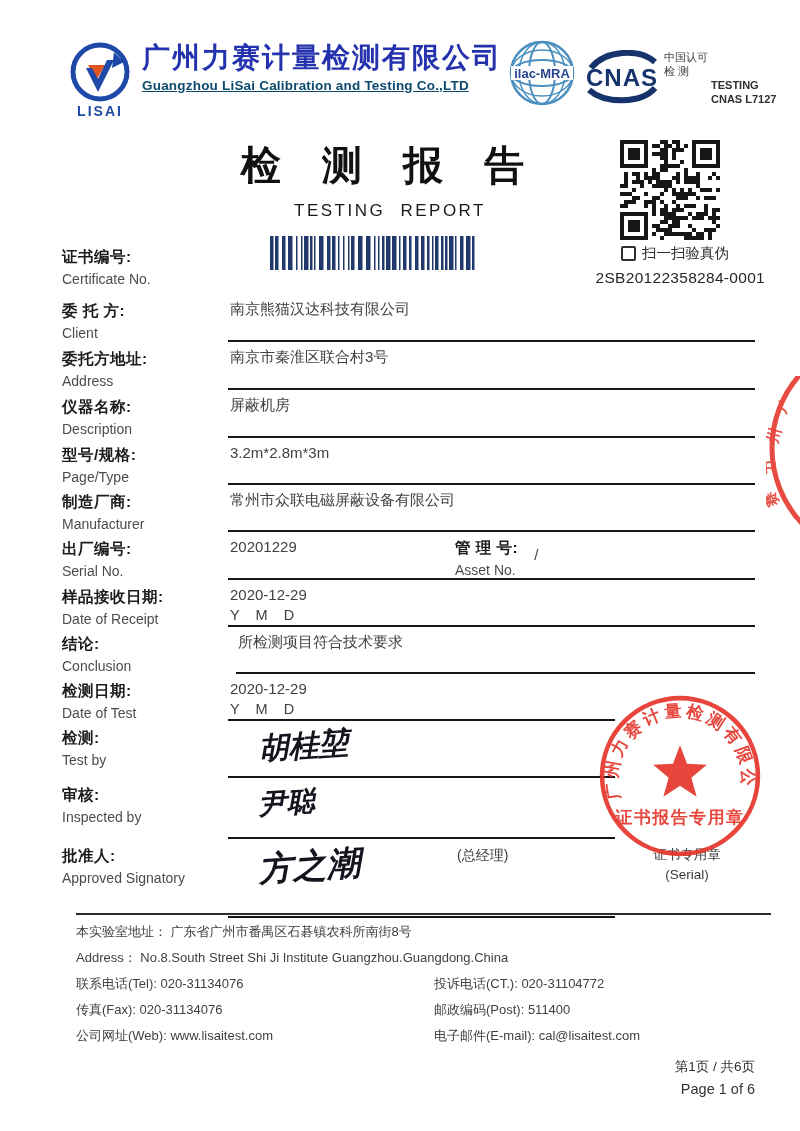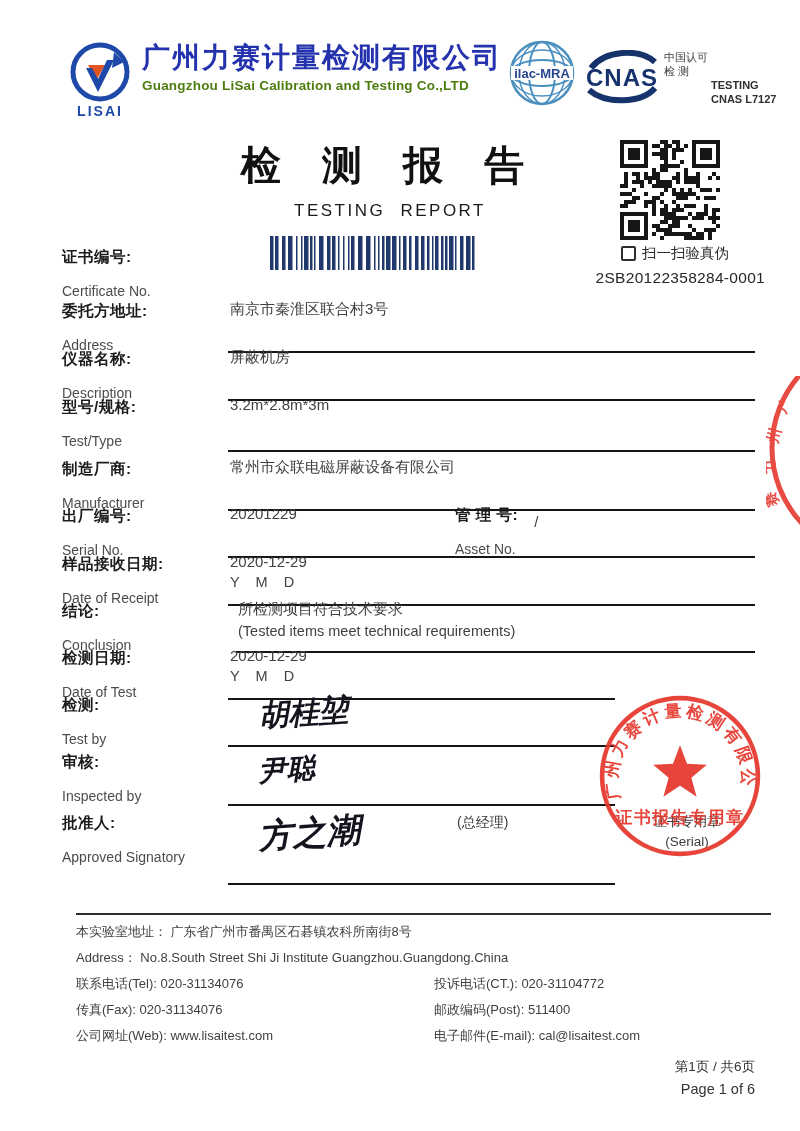--- a/index.html
+++ b/index.html
@@ -2,41 +2,41 @@
 <html><head>
 <meta charset="utf-8">
 <style>
   html,body{margin:0;padding:0;background:#888;}
   .page{position:relative;width:800px;height:1131px;background:#ffffff;margin:0 auto;
         font-family:"Liberation Sans",sans-serif;overflow:hidden;}
   
   .brand{position:absolute;left:68px;top:40px;display:flex;align-items:flex-start;}
   .brand-text{margin-left:10px;}
   .company-cn{font-size:28px;font-weight:bold;color:#2433ad;letter-spacing:2px;line-height:36px;}
-  .company-en{font-size:13.5px;font-weight:bold;color:#4d7c0f;letter-spacing:.2px;margin-top:2px;}
+  .company-en{font-size:13.5px;font-weight:bold;color:#0c4a6e;letter-spacing:.2px;margin-top:2px;text-decoration:underline;}
   .cert-ilac{position:absolute;left:507px;top:38px;}
   .cert-cnas{position:absolute;left:585px;top:50px;}
   .cert-accred{position:absolute;left:664px;top:50px;font-size:11px;color:#3a3a3a;line-height:14px;}
   .cert-accred .b{font-weight:bold;color:#2f2f2f;margin-left:47px;}
   
   .title-block{position:absolute;left:0;top:138px;width:780px;text-align:center;}
   .title-cn{font-size:40px;font-weight:bold;color:#111;letter-spacing:15px;margin:0;}
   .title-en{font-size:17px;color:#1a1a1a;letter-spacing:2.5px;word-spacing:8px;margin-top:8px;}
   
   .qr{position:absolute;left:620px;top:140px;width:100px;height:100px;}
   .verify{position:absolute;left:585px;top:244px;width:180px;text-align:right;color:#2e2e2e;}
   .scan-line{font-size:14.5px;display:flex;align-items:center;justify-content:center;}
   .scan-box{display:inline-block;width:11px;height:11px;border:2px solid #2e2e2e;border-radius:2px;margin-right:6px;}
   .verify-code{font-size:15.5px;margin-top:6px;letter-spacing:.3px;color:#262626;}
   
   .rows{position:absolute;left:62px;top:240px;width:693px;z-index:1;}
   .row{display:grid;grid-template-columns:166px 1fr;position:relative;}
   .row.short{grid-template-columns:166px 387px;}
   .lab .lcn{font-size:15.5px;font-weight:bold;color:#1c1c1c;padding-top:7px;letter-spacing:.5px;}
-  .lab .len{font-size:14px;color:#4c4c4c;margin-top:15px;}
+  .lab .len{font-size:14px;color:#4c4c4c;margin-top:3px;}
   .val{border-bottom:2px solid #161616;position:relative;padding:6px 0 0 2px;}
   .val.nob{border-bottom:none;}
   .v1{font-size:15px;color:#414141;}
   .v2{font-size:14.5px;color:#414141;margin-top:4px;white-space:pre;}
   .sig{font-family:"DejaVu Serif",serif;font-style:italic;font-weight:bold;color:#14141e;
        transform:rotate(-4deg);transform-origin:left bottom;display:inline-block;margin:2px 0 0 30px;}
   .subfield{position:absolute;left:227px;top:0;display:flex;}
   .sub-lab .lcn{padding-top:6px;}
   .sub-val{font-size:15px;color:#414141;margin:14px 0 0 16px;}
   .row-note{position:absolute;left:395px;top:8px;font-size:14px;color:#3c3c3c;text-align:right;}
@@ -368,40 +368,49 @@
             <rect x="175" y="0" width="2.5" height="34" fill="#20386b"></rect>
             <rect x="179" y="0" width="4.5" height="34" fill="#20386b"></rect>
             <rect x="185" y="0" width="1.5" height="34" fill="#20386b"></rect>
             <rect x="190" y="0" width="3.5" height="34" fill="#20386b"></rect>
             <rect x="196" y="0" width="4.5" height="34" fill="#20386b"></rect>
             <rect x="202" y="0" width="2.5" height="34" fill="#20386b"></rect>
           </svg></div>
       </div>
       <div class="row" style="height: 48px;">
         <div class="lab">
+          <div class="lcn">委 托 方:</div>
+          <div class="len">Client</div>
+        </div>
+        <div class="val">
+          <div class="v1">南京熊猫汉达科技有限公司</div>
+        </div>
+      </div>
+      <div class="row" style="height: 48px;">
+        <div class="lab">
           <div class="lcn">委托方地址:</div>
           <div class="len">Address</div>
         </div>
         <div class="val">
           <div class="v1">南京市秦淮区联合村3号</div>
         </div>
       </div>
       <div class="row" style="height: 48px;">
         <div class="lab">
           <div class="lcn">仪器名称:</div>
           <div class="len">Description</div>
         </div>
         <div class="val">
           <div class="v1">屏蔽机房</div>
         </div>
       </div>
-      <div class="row" style="height: 62px;">
+      <div class="row" style="height: 47px;">
         <div class="lab">
           <div class="lcn">型号/规格:</div>
-          <div class="len">Test/Type</div>
+          <div class="len">Page/Type</div>
         </div>
         <div class="val">
           <div class="v1">3.2m*2.8m*3m</div>
         </div>
       </div>
       <div class="row" style="height: 47px;">
         <div class="lab">
           <div class="lcn">制造厂商:</div>
           <div class="len">Manufacturer</div>
         </div>
@@ -435,21 +444,20 @@
           <div class="v2">Y    M    D</div>
         </div>
       </div>
       <div class="row" style="height: 47px; gap: 8px;">
         <div class="lab">
           <div class="lcn">结论:</div>
           <div class="len">Conclusion</div>
         </div>
         <div class="val">
           <div class="v1">所检测项目符合技术要求</div>
-          <div class="v2">(Tested items meet technical requirements)</div>
         </div>
       </div>
       <div class="row short" style="height: 47px;">
         <div class="lab">
           <div class="lcn">检测日期:</div>
           <div class="len">Date of Test</div>
         </div>
         <div class="val">
           <div class="v1">2020-12-29</div>
           <div class="v2">Y    M    D</div>

